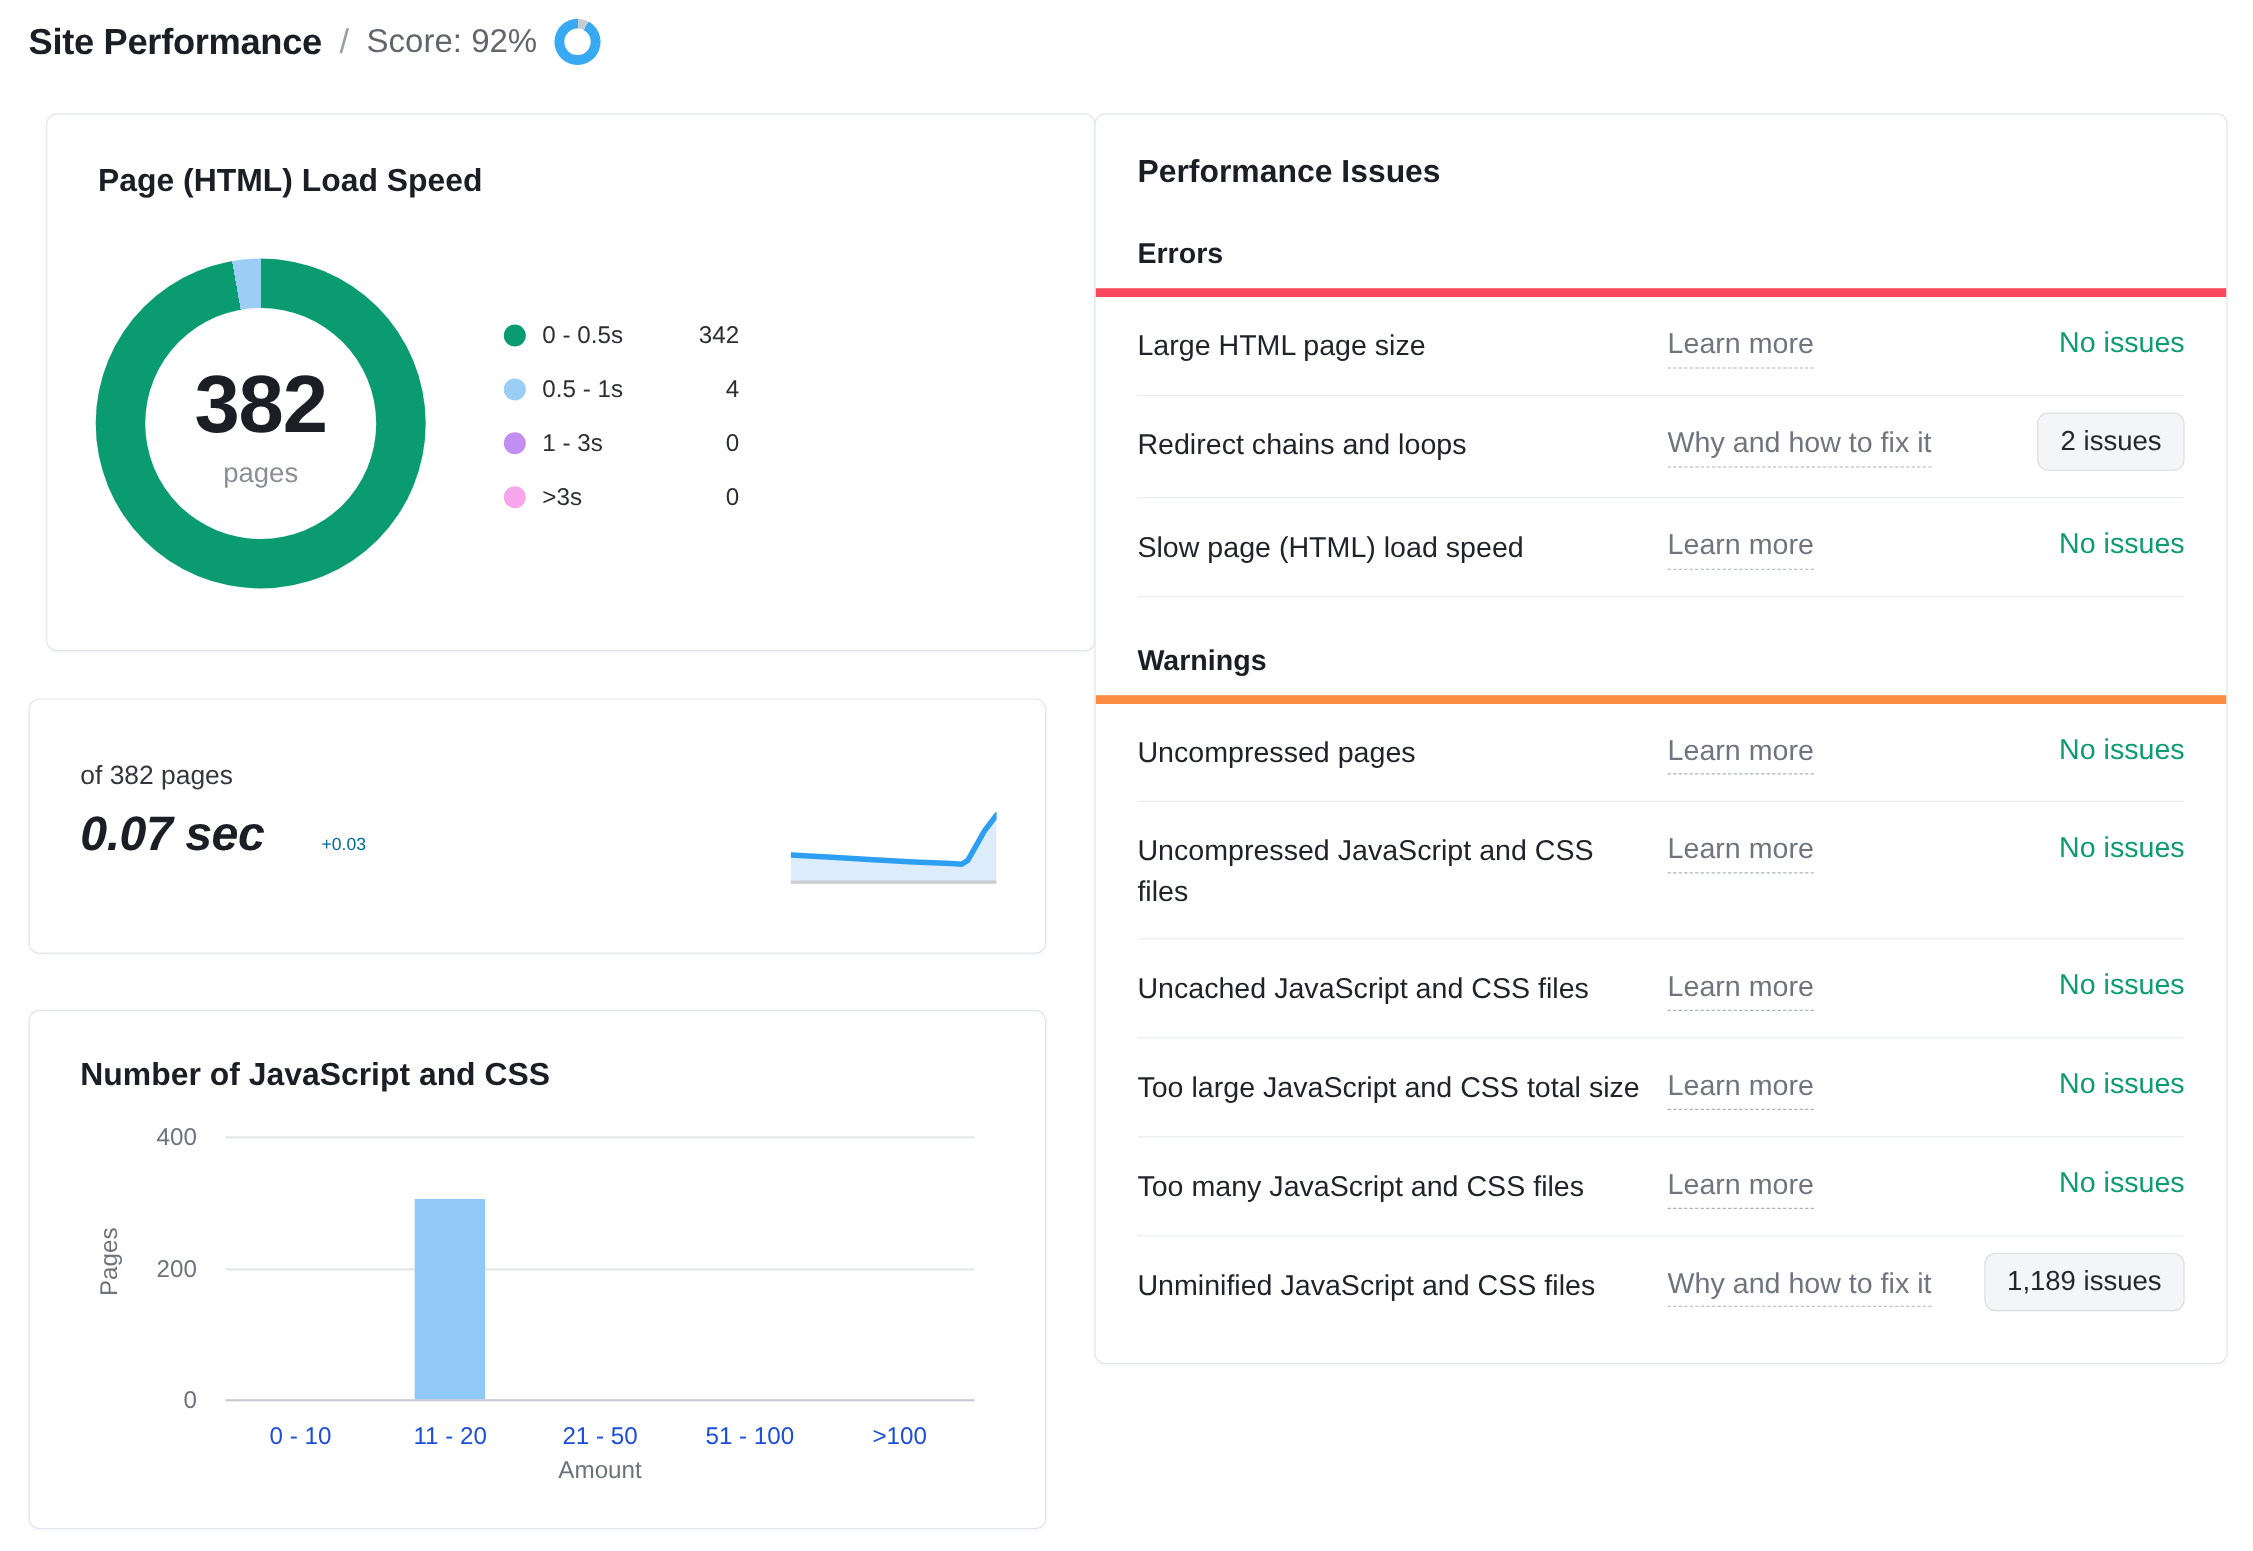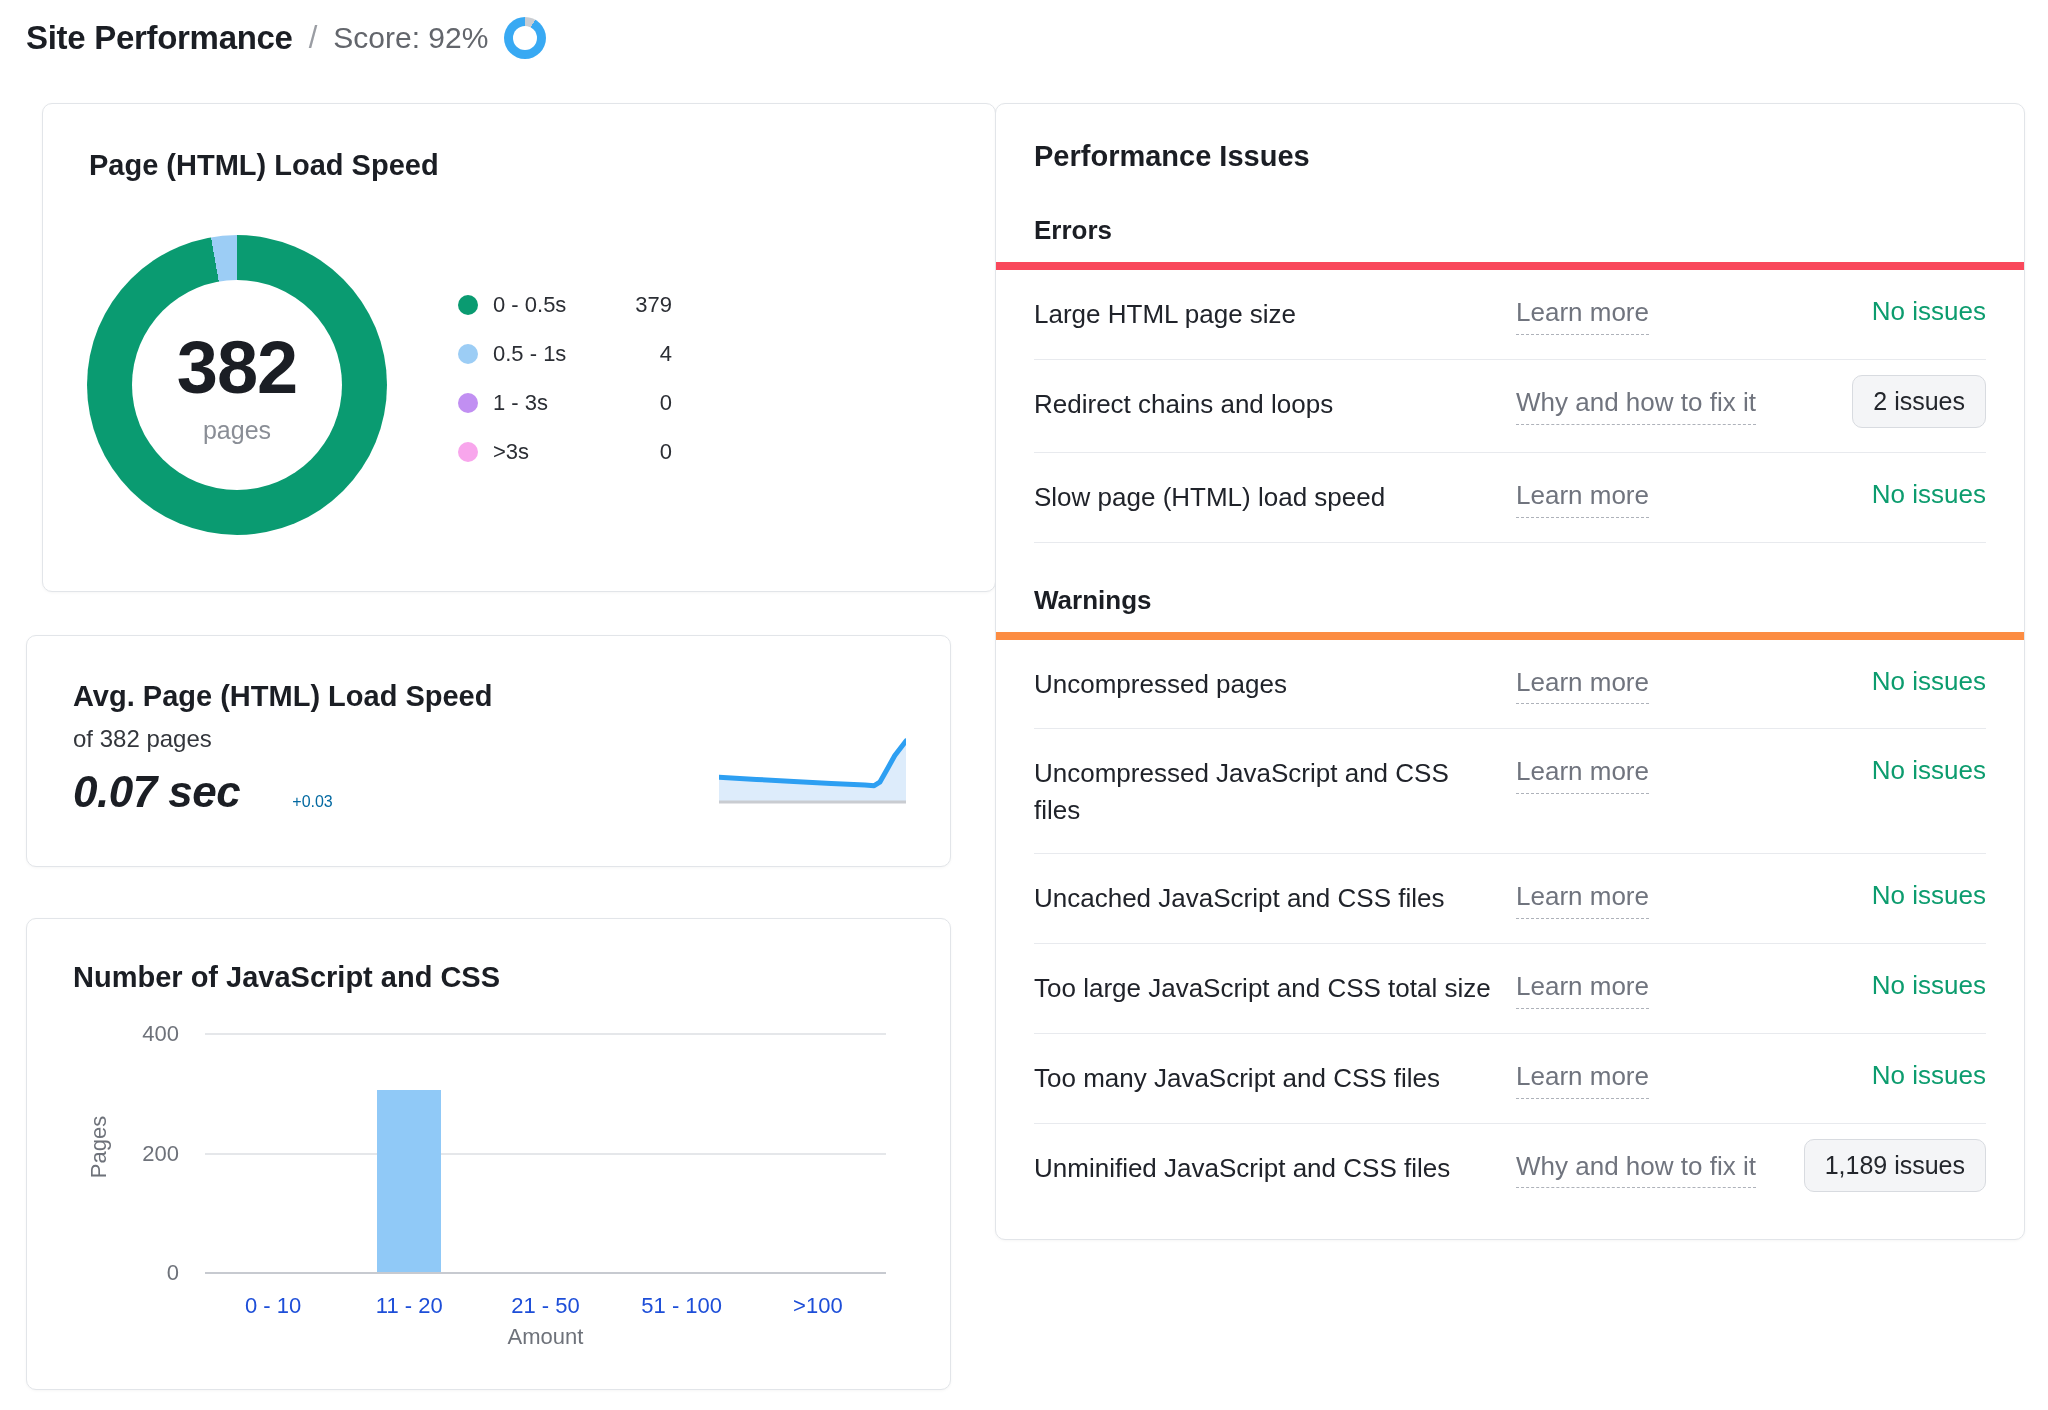--- a/index.html
+++ b/index.html
@@ -78,42 +78,41 @@
   <div class="donut" style="background: conic-gradient(rgb(10, 155, 113) 0deg, rgb(10, 155, 113) 350deg, rgb(156, 205, 245) 350deg, rgb(156, 205, 245) 360deg);">
     <div class="donut-hole">
       <div class="donut-big">382</div>
       <div class="donut-sub">pages</div>
     </div>
   </div>
   <div class="legend">
       <div class="legend-item">
         <div class="legend-dot" style="background: rgb(10, 155, 113);"></div>
         <div class="legend-label">0 - 0.5s</div>
-        <div class="legend-value">379</div>
+        <div class="legend-value">342</div>
       </div>
       <div class="legend-item">
         <div class="legend-dot" style="background: rgb(156, 205, 245);"></div>
         <div class="legend-label">0.5 - 1s</div>
         <div class="legend-value">4</div>
       </div>
       <div class="legend-item">
         <div class="legend-dot" style="background: rgb(193, 143, 242);"></div>
         <div class="legend-label">1 - 3s</div>
         <div class="legend-value">0</div>
       </div>
       <div class="legend-item">
         <div class="legend-dot" style="background: rgb(248, 166, 236);"></div>
         <div class="legend-label">&gt;3s</div>
         <div class="legend-value">0</div>
       </div>
     </div>
 </section>
 
 <section class="card" id="card-avg-speed">
-  <div class="card-title">Avg. Page (HTML) Load Speed</div>
   <div class="avg-sub">of 382 pages</div>
   <div class="avg-value-row">
     <span class="avg-value">0.07 sec</span>
     <span class="avg-delta">+0.03</span>
   </div>
   <svg class="sparkline" width="187" height="70" viewBox="0 0 187 70">
       <path d="M0.0 41.3 L 37.4 43.4 L 74.8 45.5 L 112.2 47.6 L 145.9 49.0 L 155.2 49.7 L 160.8 46.2 L 168.3 32.9 L 175.8 19.6 L 187.0 4.9 L 187 66 L 0 66 Z" fill="#ddecfb"></path>
       <line x1="0" x2="187" y1="66" y2="66" stroke="#c9ccd1" stroke-width="3"></line>
       <path d="M0.0 41.3 L 37.4 43.4 L 74.8 45.5 L 112.2 47.6 L 145.9 49.0 L 155.2 49.7 L 160.8 46.2 L 168.3 32.9 L 175.8 19.6 L 187.0 4.9" fill="none" stroke="#2d9ff2" stroke-width="5" stroke-linecap="round" stroke-linejoin="round"></path>
     </svg>

